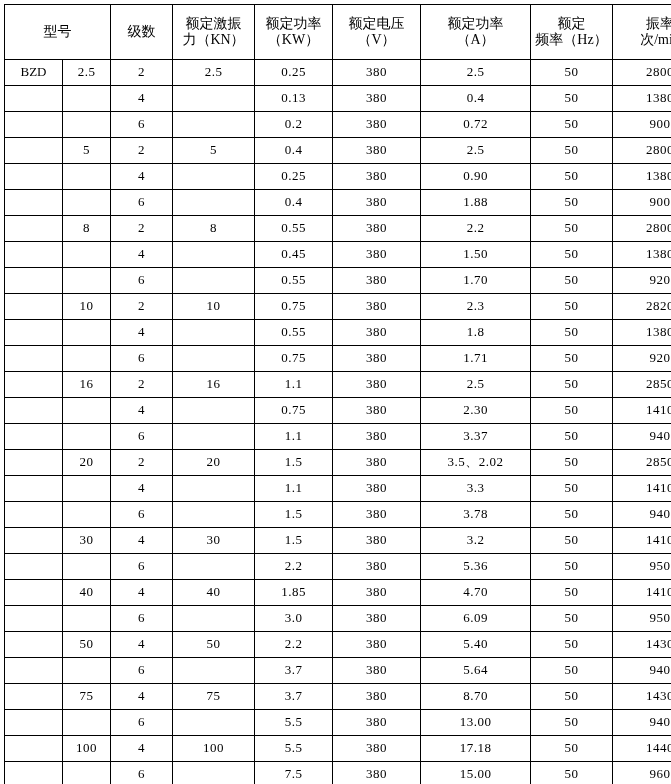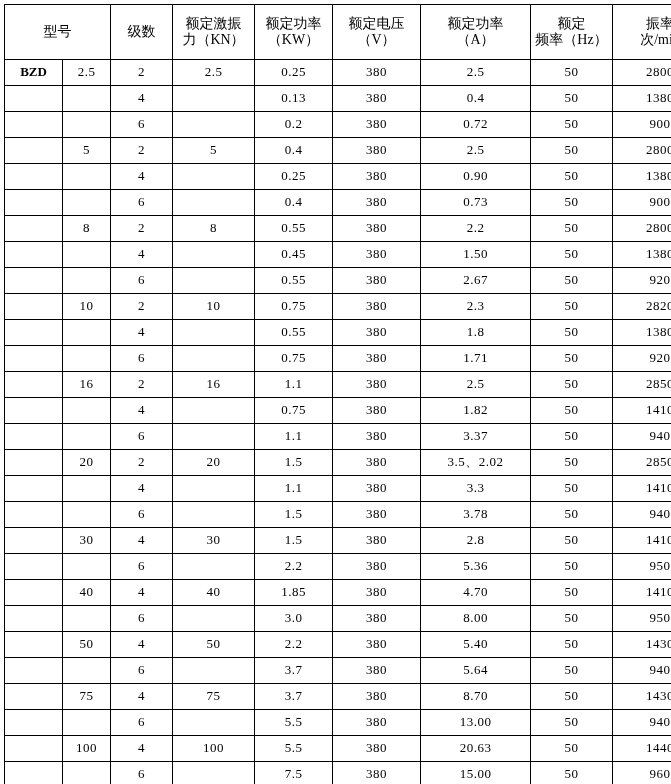--- a/index.html
+++ b/index.html
@@ -42,21 +42,20 @@
     font-size: 14px;
     height: 50px;
     padding: 2px 1px;
   }
   .hdr-line {
     display: block;
   }
   td.model {
     font-size: 12px;
     font-family: "Liberation Sans", sans-serif;
-    font-weight: bold;
   }
   td.num {
     font-family: "Liberation Serif", serif;
     font-size: 13px;
     letter-spacing: 0.5px;
   }
   td.blank {
     border-left: 1px solid #000000;
     border-right: 1px solid #000000;
     border-top: none;
@@ -179,21 +178,21 @@
           <td class="num">50</td>
           <td class="num">1380</td>
         </tr>
         <tr>
           <td class="blank"></td>
           <td class="blank"></td>
           <td class="num">6</td>
           <td class="blank"></td>
           <td class="num">0.4</td>
           <td class="num">380</td>
-          <td class="num">0.73</td>
+          <td class="num">1.88</td>
           <td class="num">50</td>
           <td class="num">900</td>
         </tr>
         <tr>
           <td class="blank"></td>
           <td class="num">8</td>
           <td class="num">2</td>
           <td class="num">8</td>
           <td class="num">0.55</td>
           <td class="num">380</td>
@@ -212,21 +211,21 @@
           <td class="num">50</td>
           <td class="num">1380</td>
         </tr>
         <tr>
           <td class="blank"></td>
           <td class="blank"></td>
           <td class="num">6</td>
           <td class="blank"></td>
           <td class="num">0.55</td>
           <td class="num">380</td>
-          <td class="num">2.67</td>
+          <td class="num">1.70</td>
           <td class="num">50</td>
           <td class="num">920</td>
         </tr>
         <tr>
           <td class="blank"></td>
           <td class="num">10</td>
           <td class="num">2</td>
           <td class="num">10</td>
           <td class="num">0.75</td>
           <td class="num">380</td>
@@ -267,21 +266,21 @@
           <td class="num">50</td>
           <td class="num">2850</td>
         </tr>
         <tr>
           <td class="blank"></td>
           <td class="blank"></td>
           <td class="num">4</td>
           <td class="blank"></td>
           <td class="num">0.75</td>
           <td class="num">380</td>
-          <td class="num">1.82</td>
+          <td class="num">2.30</td>
           <td class="num">50</td>
           <td class="num">1410</td>
         </tr>
         <tr>
           <td class="blank"></td>
           <td class="blank"></td>
           <td class="num">6</td>
           <td class="blank"></td>
           <td class="num">1.1</td>
           <td class="num">380</td>
@@ -322,21 +321,21 @@
           <td class="num">50</td>
           <td class="num">940</td>
         </tr>
         <tr>
           <td class="blank"></td>
           <td class="num">30</td>
           <td class="num">4</td>
           <td class="num">30</td>
           <td class="num">1.5</td>
           <td class="num">380</td>
-          <td class="num">2.8</td>
+          <td class="num">3.2</td>
           <td class="num">50</td>
           <td class="num">1410</td>
         </tr>
         <tr>
           <td class="blank"></td>
           <td class="blank"></td>
           <td class="num">6</td>
           <td class="blank"></td>
           <td class="num">2.2</td>
           <td class="num">380</td>
@@ -355,21 +354,21 @@
           <td class="num">50</td>
           <td class="num">1410</td>
         </tr>
         <tr>
           <td class="blank"></td>
           <td class="blank"></td>
           <td class="num">6</td>
           <td class="blank"></td>
           <td class="num">3.0</td>
           <td class="num">380</td>
-          <td class="num">8.00</td>
+          <td class="num">6.09</td>
           <td class="num">50</td>
           <td class="num">950</td>
         </tr>
         <tr>
           <td class="blank"></td>
           <td class="num">50</td>
           <td class="num">4</td>
           <td class="num">50</td>
           <td class="num">2.2</td>
           <td class="num">380</td>
@@ -410,21 +409,21 @@
           <td class="num">50</td>
           <td class="num">940</td>
         </tr>
         <tr>
           <td class="blank"></td>
           <td class="num">100</td>
           <td class="num">4</td>
           <td class="num">100</td>
           <td class="num">5.5</td>
           <td class="num">380</td>
-          <td class="num">20.63</td>
+          <td class="num">17.18</td>
           <td class="num">50</td>
           <td class="num">1440</td>
         </tr>
         <tr>
           <td class="blank"></td>
           <td class="blank"></td>
           <td class="num">6</td>
           <td class="blank"></td>
           <td class="num">7.5</td>
           <td class="num">380</td>

